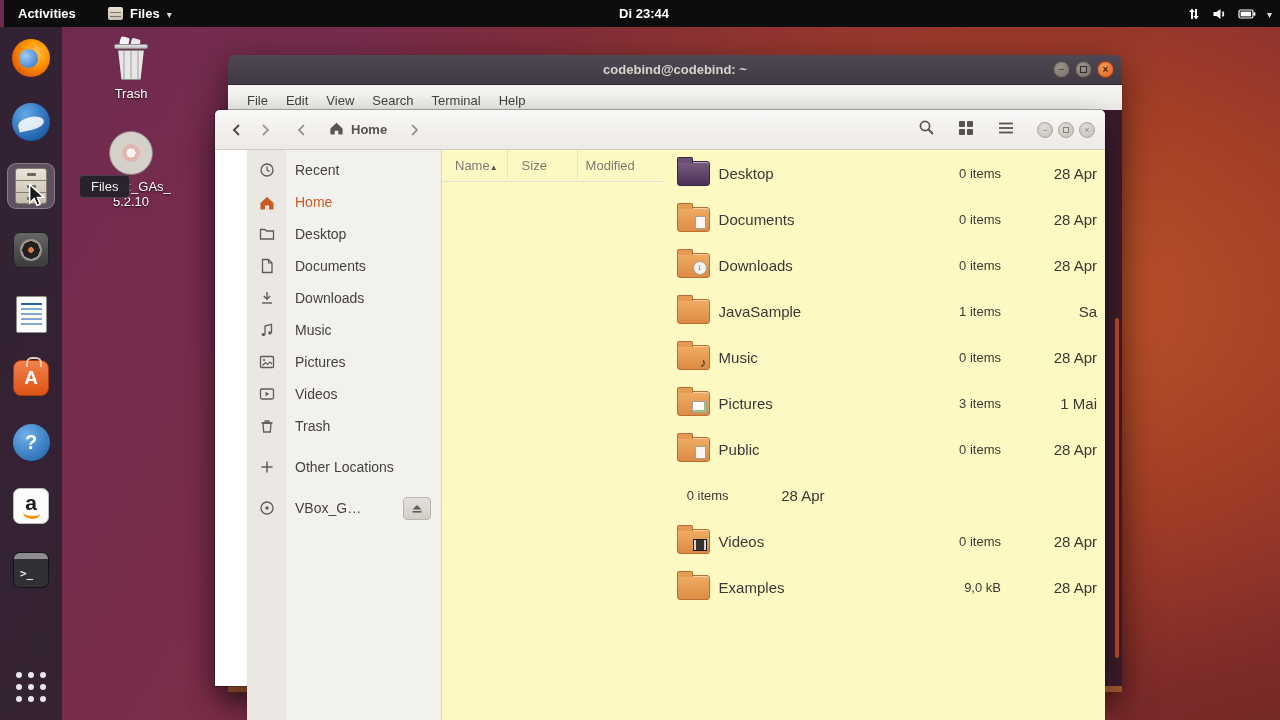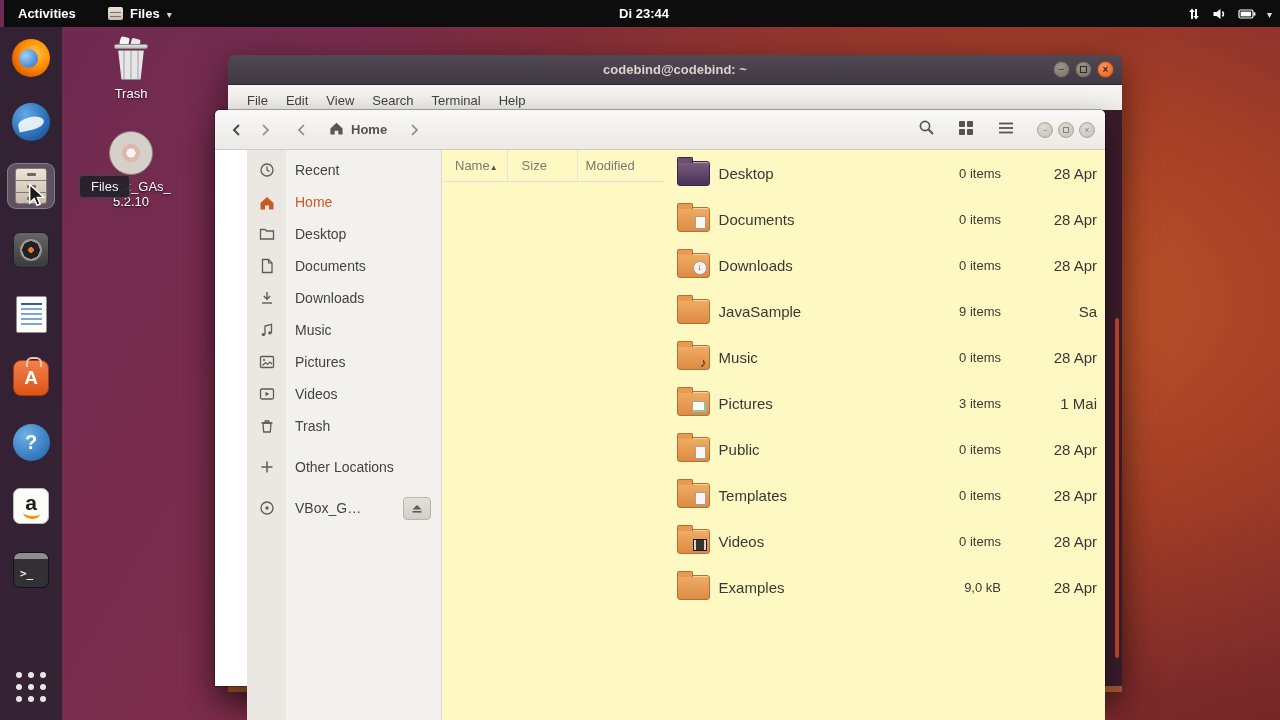--- a/index.html
+++ b/index.html
@@ -496,21 +496,21 @@
                 <span class="fname">Downloads</span>
               </div>
             <div class="cell-size">0 items</div>
               <div class="cell-mod">28 Apr</div>
           </div>
           <div class="frow">
             <div class="cell-name">
                 <span class="ficon"></span>
                 <span class="fname">JavaSample</span>
               </div>
-            <div class="cell-size">9 items</div>
+            <div class="cell-size">1 items</div>
               <div class="cell-mod">Sa</div>
           </div>
           <div class="frow">
             <div class="cell-name">
                 <span class="ficon note"></span>
                 <span class="fname">Music</span>
               </div>
             <div class="cell-size">0 items</div>
               <div class="cell-mod">28 Apr</div>
           </div>
@@ -524,24 +524,20 @@
           </div>
           <div class="frow">
             <div class="cell-name">
                 <span class="ficon doc"></span>
                 <span class="fname">Public</span>
               </div>
             <div class="cell-size">0 items</div>
               <div class="cell-mod">28 Apr</div>
           </div>
           <div class="frow">
-            <div class="cell-name">
-                <span class="ficon doc"></span>
-                <span class="fname">Templates</span>
-              </div>
             <div class="cell-size">0 items</div>
               <div class="cell-mod">28 Apr</div>
           </div>
           <div class="frow">
             <div class="cell-name">
                 <span class="ficon film"></span>
                 <span class="fname">Videos</span>
               </div>
             <div class="cell-size">0 items</div>
               <div class="cell-mod">28 Apr</div>

